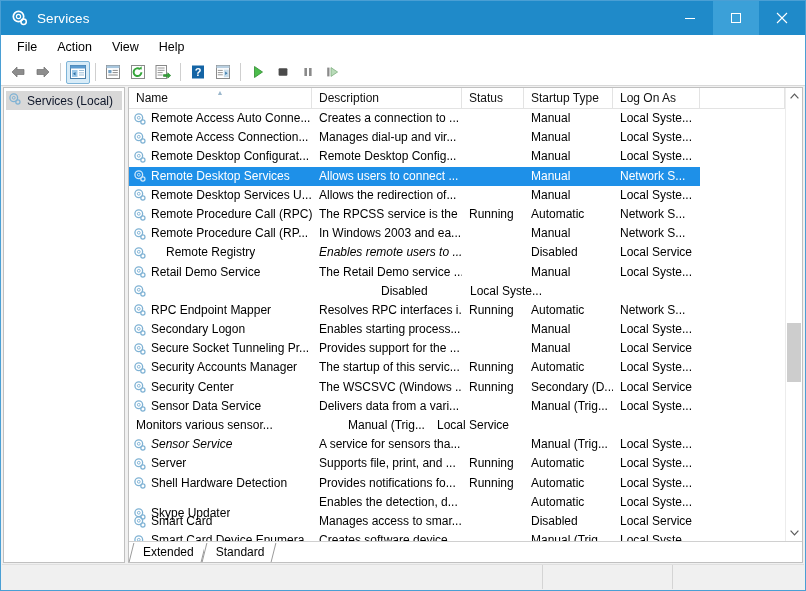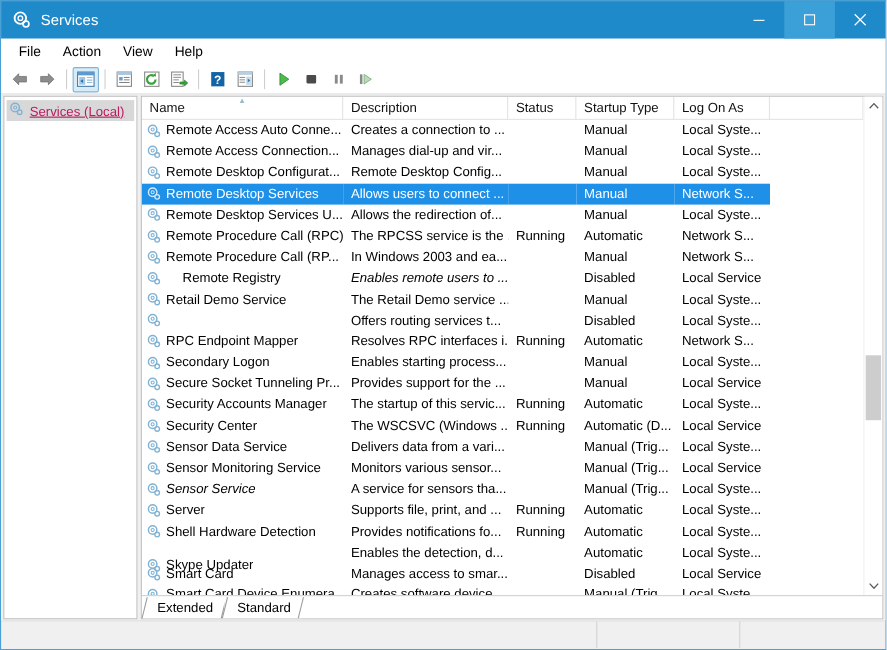--- a/index.html
+++ b/index.html
@@ -122,21 +122,21 @@
     height: 19px;
     padding-left: 4px;
     font-size: 12px;
   }
   .tree-item.selected {
     background: #d8d8d8;
     width: 116px;
     margin-left: 2px;
     padding-left: 2px;
   }
-  .tree-label { margin-left: 5px; color: #be185d; text-decoration: underline; }
+  .tree-label { margin-left: 5px; color: #0f172a; }
 
   
   .rightpane {
     flex: 1 1 auto;
     margin-left: 3px;
     margin-bottom: 1px;
     border: 1px solid #c0c0c0;
     background: #ffffff;
     display: flex;
     flex-direction: column;
@@ -617,21 +617,20 @@
               <div class="row">
                 <div class="cell cell-name" style="width: 183px; flex: 0 0 auto;">
                   <span style="display: flex;">
                     <svg class="svc-ico" viewBox="0 0 16 16">
                       <circle cx="6.6" cy="6.6" r="4.4" fill="none" stroke="#7fb2d4" stroke-width="1.5"></circle>
                       <circle cx="6.6" cy="6.6" r="1.6" fill="none" stroke="#7fb2d4" stroke-width="1.1"></circle>
                       <circle cx="11.3" cy="11.4" r="2.4" fill="none" stroke="#7fb2d4" stroke-width="1.4"></circle>
                     </svg>
                   </span>
                 </div>
-                <div class="cell cell-desc" style="width: 150px; flex: 0 0 auto;">Offers routing services t...</div>
                 <div class="cell cell-status" style="width: 62px; flex: 0 0 auto;"></div>
                 <div class="cell cell-start" style="width: 89px; flex: 0 0 auto;">Disabled</div>
                 <div class="cell cell-logon" style="width: 87px; flex: 0 0 auto;">Local Syste...</div>
                 <div class="cell" style="flex: 1 1 auto;"></div>
               </div>
               <div class="row">
                 <div class="cell cell-name" style="width: 183px; flex: 0 0 auto;">
                   <span style="display: flex;">
                     <svg class="svc-ico" viewBox="0 0 16 16">
                       <circle cx="6.6" cy="6.6" r="4.4" fill="none" stroke="#7fb2d4" stroke-width="1.5"></circle>
@@ -704,21 +703,21 @@
                     <svg class="svc-ico" viewBox="0 0 16 16">
                       <circle cx="6.6" cy="6.6" r="4.4" fill="none" stroke="#7fb2d4" stroke-width="1.5"></circle>
                       <circle cx="6.6" cy="6.6" r="1.6" fill="none" stroke="#7fb2d4" stroke-width="1.1"></circle>
                       <circle cx="11.3" cy="11.4" r="2.4" fill="none" stroke="#7fb2d4" stroke-width="1.4"></circle>
                     </svg>
                   </span>
                   <span class="nm-txt">Security Center</span>
                 </div>
                 <div class="cell cell-desc" style="width: 150px; flex: 0 0 auto;">The WSCSVC (Windows ...</div>
                 <div class="cell cell-status" style="width: 62px; flex: 0 0 auto;">Running</div>
-                <div class="cell cell-start" style="width: 89px; flex: 0 0 auto;">Automatic (D...</div>
+                <div class="cell cell-start" style="width: 89px; flex: 0 0 auto;">Secondary (D...</div>
                 <div class="cell cell-logon" style="width: 87px; flex: 0 0 auto;">Local Service</div>
                 <div class="cell" style="flex: 1 1 auto;"></div>
               </div>
               <div class="row">
                 <div class="cell cell-name" style="width: 183px; flex: 0 0 auto;">
                   <span style="display: flex;">
                     <svg class="svc-ico" viewBox="0 0 16 16">
                       <circle cx="6.6" cy="6.6" r="4.4" fill="none" stroke="#7fb2d4" stroke-width="1.5"></circle>
                       <circle cx="6.6" cy="6.6" r="1.6" fill="none" stroke="#7fb2d4" stroke-width="1.1"></circle>
                       <circle cx="11.3" cy="11.4" r="2.4" fill="none" stroke="#7fb2d4" stroke-width="1.4"></circle>
@@ -726,30 +725,20 @@
                   </span>
                   <span class="nm-txt">Sensor Data Service</span>
                 </div>
                 <div class="cell cell-desc" style="width: 150px; flex: 0 0 auto;">Delivers data from a vari...</div>
                 <div class="cell cell-status" style="width: 62px; flex: 0 0 auto;"></div>
                 <div class="cell cell-start" style="width: 89px; flex: 0 0 auto;">Manual (Trig...</div>
                 <div class="cell cell-logon" style="width: 87px; flex: 0 0 auto;">Local Syste...</div>
                 <div class="cell" style="flex: 1 1 auto;"></div>
               </div>
               <div class="row">
-                <div class="cell cell-name" style="width: 183px; flex: 0 0 auto;">
-                  <span style="display: flex;">
-                    <svg class="svc-ico" viewBox="0 0 16 16">
-                      <circle cx="6.6" cy="6.6" r="4.4" fill="none" stroke="#7fb2d4" stroke-width="1.5"></circle>
-                      <circle cx="6.6" cy="6.6" r="1.6" fill="none" stroke="#7fb2d4" stroke-width="1.1"></circle>
-                      <circle cx="11.3" cy="11.4" r="2.4" fill="none" stroke="#7fb2d4" stroke-width="1.4"></circle>
-                    </svg>
-                  </span>
-                  <span class="nm-txt">Sensor Monitoring Service</span>
-                </div>
                 <div class="cell cell-desc" style="width: 150px; flex: 0 0 auto;">Monitors various sensor...</div>
                 <div class="cell cell-status" style="width: 62px; flex: 0 0 auto;"></div>
                 <div class="cell cell-start" style="width: 89px; flex: 0 0 auto;">Manual (Trig...</div>
                 <div class="cell cell-logon" style="width: 87px; flex: 0 0 auto;">Local Service</div>
                 <div class="cell" style="flex: 1 1 auto;"></div>
               </div>
               <div class="row">
                 <div class="cell cell-name" style="width: 183px; flex: 0 0 auto; font-style: italic;">
                   <span style="display: flex;">
                     <svg class="svc-ico" viewBox="0 0 16 16">

